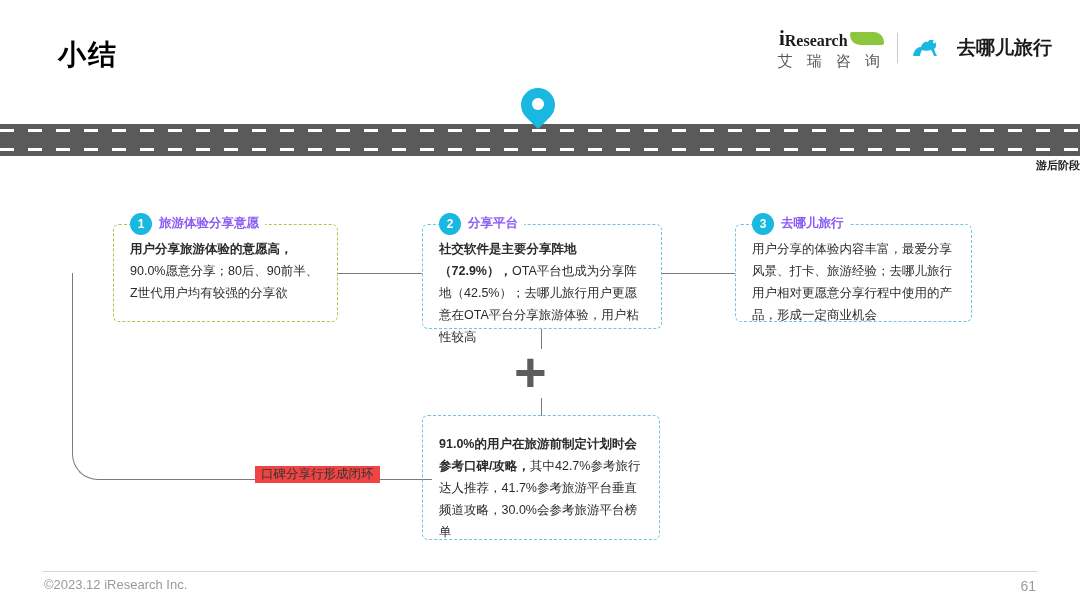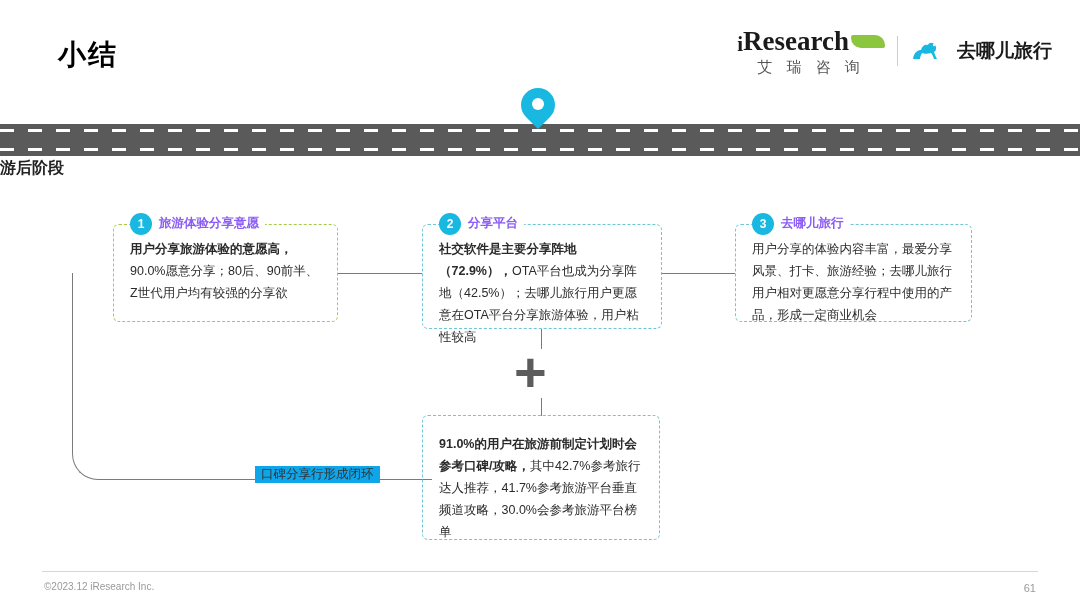--- a/index.html
+++ b/index.html
@@ -48,21 +48,21 @@
     display: flex;
     align-items: flex-end;
   }
   .ir-i {
     font-size: 21px;
     font-weight: bold;
     color: #1a1a1a;
     font-family: "Liberation Serif", serif;
   }
   .ir-research {
-    font-size: 27px;
+    font-size: 16px;
     font-weight: bold;
     color: #1a1a1a;
     font-family: "Liberation Serif", serif;
   }
   .ir-swoosh {
     width: 34px;
     height: 13px;
     background: #8cc63e;
     margin-left: 2px;
     border-radius: 2px 10px 2px 10px;
@@ -139,22 +139,22 @@
     height: 12px;
     background: #ffffff;
     border-radius: 50%;
   }
 
   .stage-label {
     position: absolute;
     top: 158px;
     left: 0;
     right: 0;
-    text-align: left;
-    font-size: 16px;
+    text-align: right;
+    font-size: 11px;
     font-weight: bold;
     color: #222222;
   }
 
   
   .card {
     position: absolute;
     border: 1px dashed #a9c94b;
     border-radius: 6px;
     padding: 14px 16px 12px 16px;
@@ -228,21 +228,21 @@
     height: 207px;
     border-left: 1px solid #7a7a7a;
     border-bottom: 1px solid #7a7a7a;
     border-bottom-left-radius: 26px;
     box-sizing: border-box;
   }
   .loop-label {
     position: absolute;
     left: 255px;
     top: 466px;
-    background: #0ea5e9;
+    background: #ef4444;
     padding: 0 6px;
     font-size: 12.5px;
     color: #333333;
   }
 
   .plus {
     position: absolute;
     left: 514px;
     top: 344px;
     font-size: 56px;
@@ -257,29 +257,29 @@
     left: 42px;
     right: 42px;
     bottom: 36px;
     height: 1px;
     background: #d8d8d8;
   }
   .copyright {
     position: absolute;
     left: 44px;
     bottom: 16px;
-    font-size: 10px;
+    font-size: 13px;
     color: #9a9a9a;
     text-align: center;
   }
   .page-num {
     position: absolute;
     right: 44px;
     bottom: 14px;
-    font-size: 11px;
+    font-size: 14px;
     color: #9a9a9a;
   }
 </style>
 </head>
 <body>
 
 <div class="slide">
 
   <div class="title">小结</div>
 

